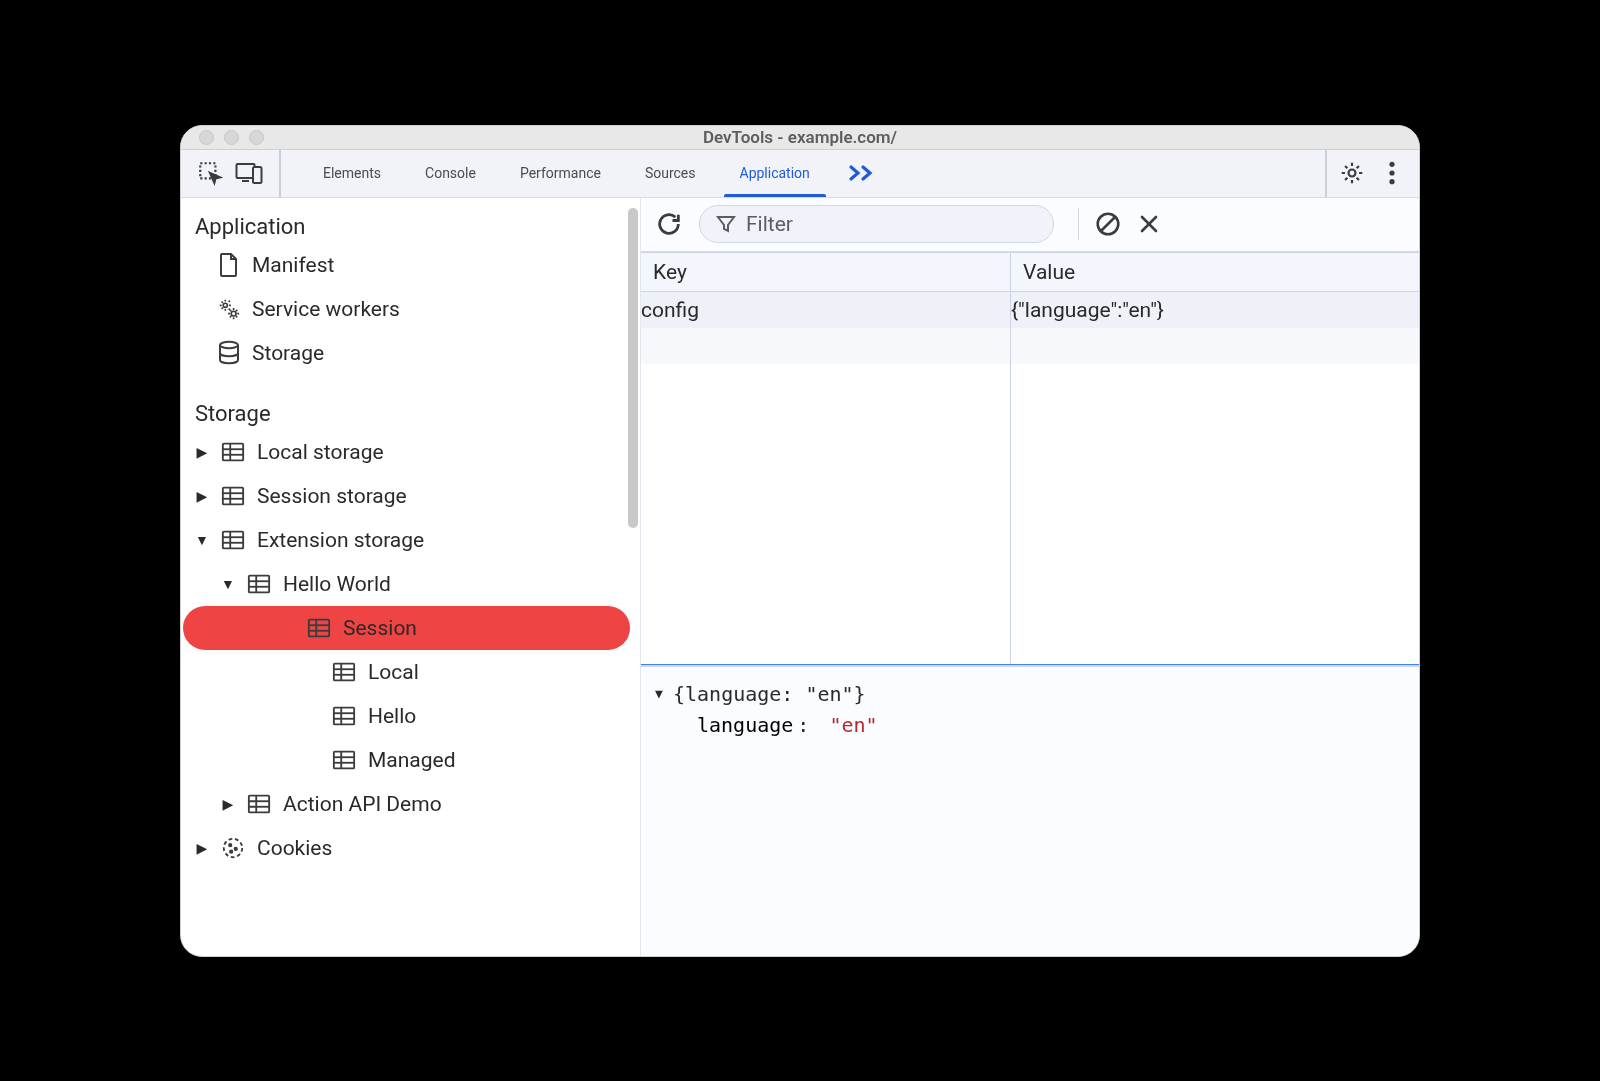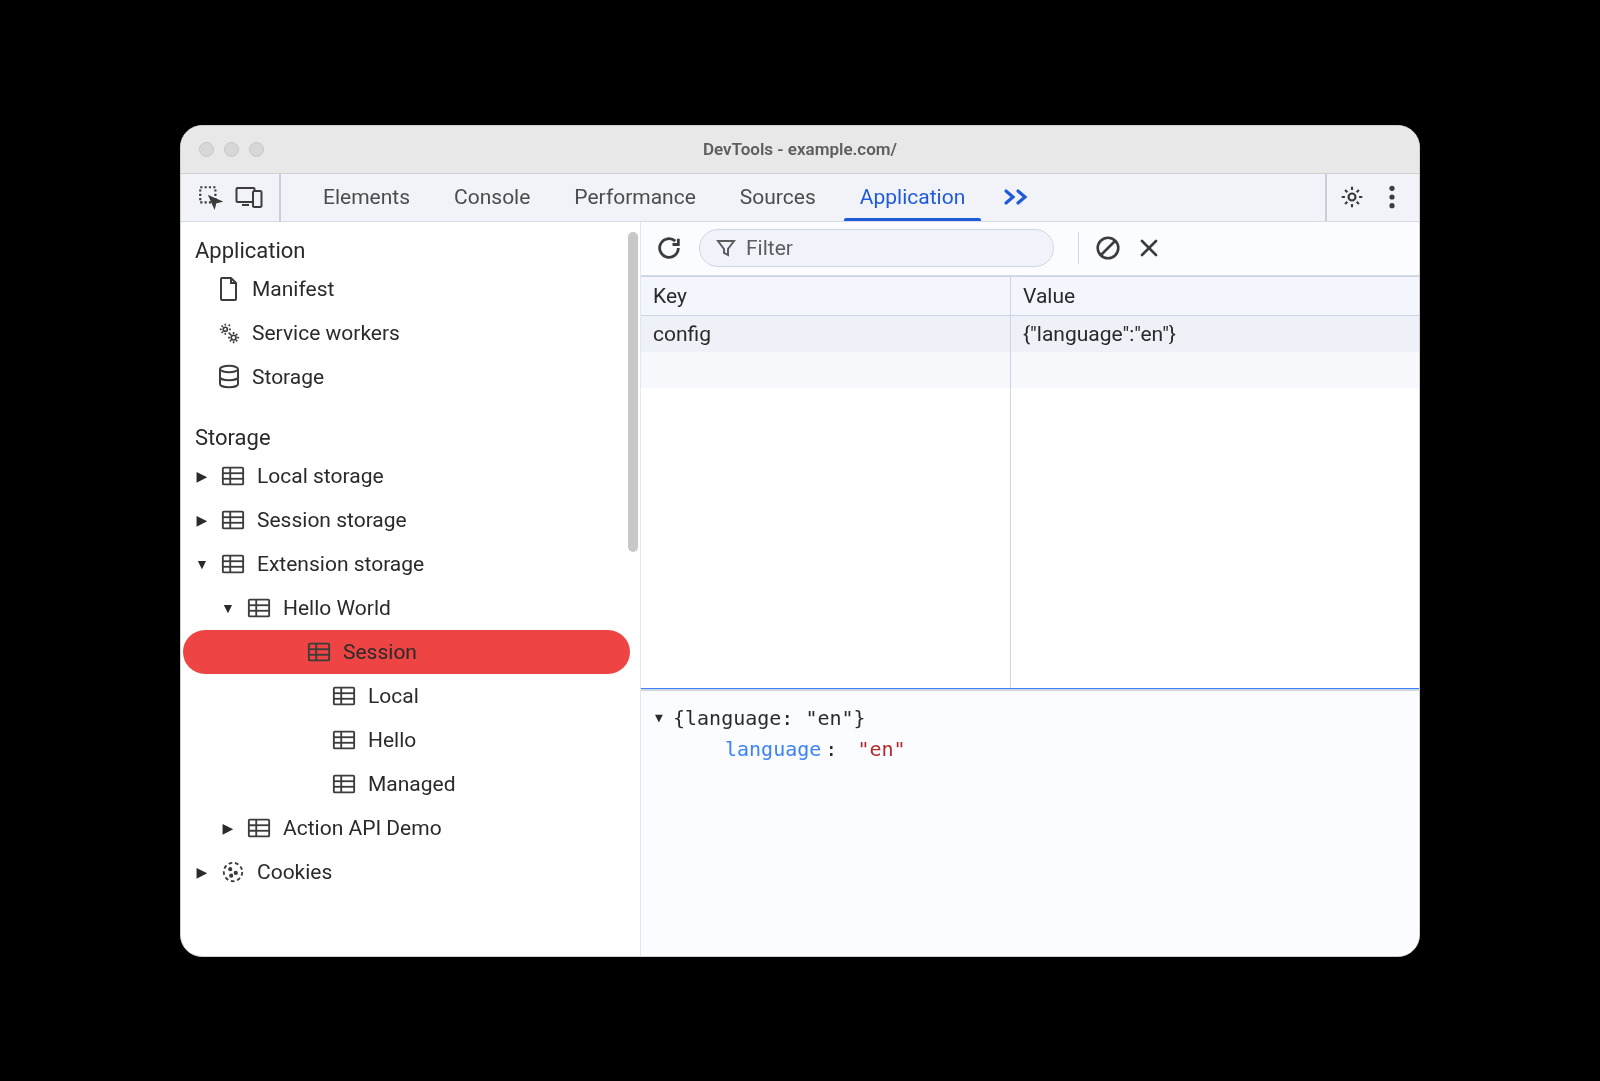--- a/index.html
+++ b/index.html
@@ -19,21 +19,21 @@
     background: #fff;
     border-radius: 22px;
     overflow: hidden;
     box-shadow: 0 30px 80px rgba(0,0,0,0.6);
     display: flex;
     flex-direction: column;
     border: 1px solid #cfcfcf;
   }
   
   .titlebar {
-    height: 48px;
+    height: 24px;
     background: #e8e8e8;
     display: flex;
     align-items: center;
     position: relative;
     border-bottom: 1px solid #d0d0d0;
   }
   .traffic-lights {
     display: flex;
     gap: 10px;
     padding-left: 18px;
@@ -72,21 +72,21 @@
   .tabbar-tabs {
     display: flex;
     align-items: center;
     padding-left: 20px;
   }
   .tab {
     padding: 0 22px;
     height: 100%;
     display: flex;
     align-items: center;
-    font-size: 21px;
+    font-size: 14px;
     color: #4c4c4e;
     cursor: pointer;
     position: relative;
   }
   .tab.active {
     color: #1f5bd8;
   }
   .tab.active::after {
     content: '';
     position: absolute;
@@ -241,41 +241,40 @@
     display: flex;
     height: 36px;
     font-size: 21px;
     color: #2a2a2a;
   }
   .kv-row:nth-child(odd) { background: #eef1f7; }
   .kv-row:nth-child(even) { background: #f6f8fc; }
   .kv-row .col-key, .kv-row .col-val {
     display: flex;
     align-items: center;
-    padding-left: 12px;
   }
   .kv-filler {
     height: 300px;
     display: flex;
   }
   .kv-filler .col-key, .kv-filler .col-val { padding: 0; }
   
   .preview {
     flex: 1;
     border-top: 2px solid #cfd6e6;
     padding: 12px 8px;
     font-family: ui-monospace, Menlo, Consolas, monospace;
     font-size: 20px;
     color: #2a2a2a;
     overflow: auto;
     line-height: 1.55;
   }
   .pv-row { display: flex; align-items: center; gap: 4px; }
   .pv-arrow { width: 20px; text-align: center; font-size: 13px; }
-  .pv-key { color: #3b82f6; margin-left: 28px; }
+  .pv-key { color: #000000; }
   .pv-str { color: #b4292a; }
   .pv-brace { color: #2a2a2a; }
   .pv-indent { padding-left: 48px; }
   svg { display: block; }
 </style>
 </head>
 <body>
 
 <div class="window">
 

